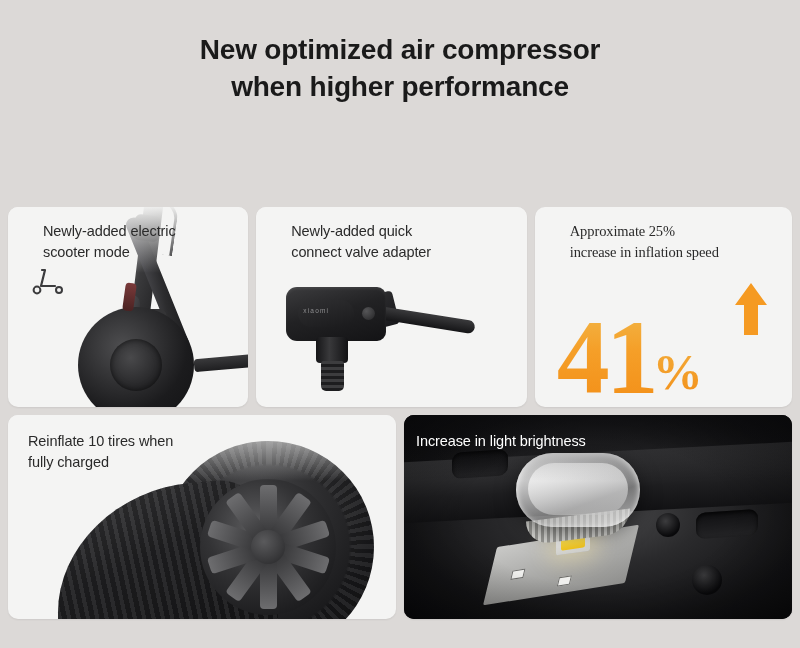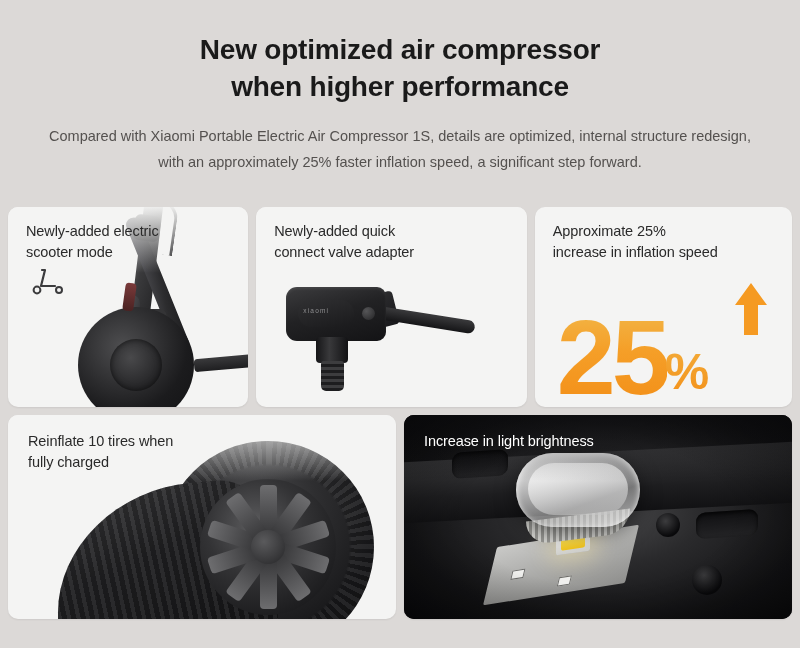--- a/index.html
+++ b/index.html
@@ -47,38 +47,38 @@
     position: relative;
     background: #f4f4f3;
     border-radius: 10px;
     overflow: hidden;
     box-shadow: 0 1px 2px rgba(0,0,0,0.07);
   }
 
   .card-top { height: 200px; }
   .c1 { width: 254px; }
   .c2 { width: 286px; }
-  .c3 { width: 272px; }
+  .c3 { width: 272px; font-family: Liberation Serif, serif; }
 
   .card-bottom { height: 204px; }
   .c4 { width: 388px; }
   .c5 { width: 388px; background: #1c1c1c; }
 
   .card-title {
     position: absolute;
-    left: 18px;
+    left: 35px;
     top: 14px;
     z-index: 6;
     font-size: 14.5px;
     color: #2a2a2a;
     line-height: 1.45;
     white-space: pre-line;
     letter-spacing: -0.1px;
   }
-  .c5 .card-title { color: #ffffff; left: 20px; top: 16px; }
+  .c5 .card-title { color: #ffffff; left: 12px; top: 16px; }
   .c4 .card-title { left: 20px; top: 16px; }
 
   
   .scooter-icon { position: absolute; left: 22px; top: 60px; z-index: 6; }
 
   
   .scooter-photo {
     position: absolute; right: -6px; bottom: 0; top: 0; width: 190px;
   }
   .sc-stem {
@@ -328,21 +328,20 @@
   }
 </style>
 </head>
 <body>
 
 <div class="header">
   <div class="headline">
     <div>New optimized air compressor</div>
     <div>when higher performance</div>
   </div>
-  <div class="subtitle">Compared with Xiaomi Portable Electric Air Compressor 1S, details are optimized, internal structure redesign, with an approximately 25% faster inflation speed, a significant step forward.</div>
 </div>
 
 <div class="grid">
 
   <div class="row">
 
     <div class="card card-top c1">
       <div class="scooter-photo">
         <div class="sc-cable"></div>
         <div class="sc-stem"></div>
@@ -381,21 +380,21 @@
       </div>
       <div class="title-fade"></div>
       <div class="card-title">Newly-added quick
 connect valve adapter</div>
     </div>
 
     <div class="card card-top c3">
       <div class="card-title">Approximate 25%
 increase in inflation speed</div>
       <div class="stat-wrap">
-        <div class="stat-num">25</div>
+        <div class="stat-num">41</div>
         <div class="stat-pct">%</div>
       </div>
       <div class="stat-arrow">
         <svg width="38" height="56" viewBox="0 0 38 56">
           <path d="M19 2 L35 24 L26 24 L26 54 L12 54 L12 24 L3 24 Z" fill="#f59a22"></path>
         </svg>
       </div>
     </div>
 
   </div>

